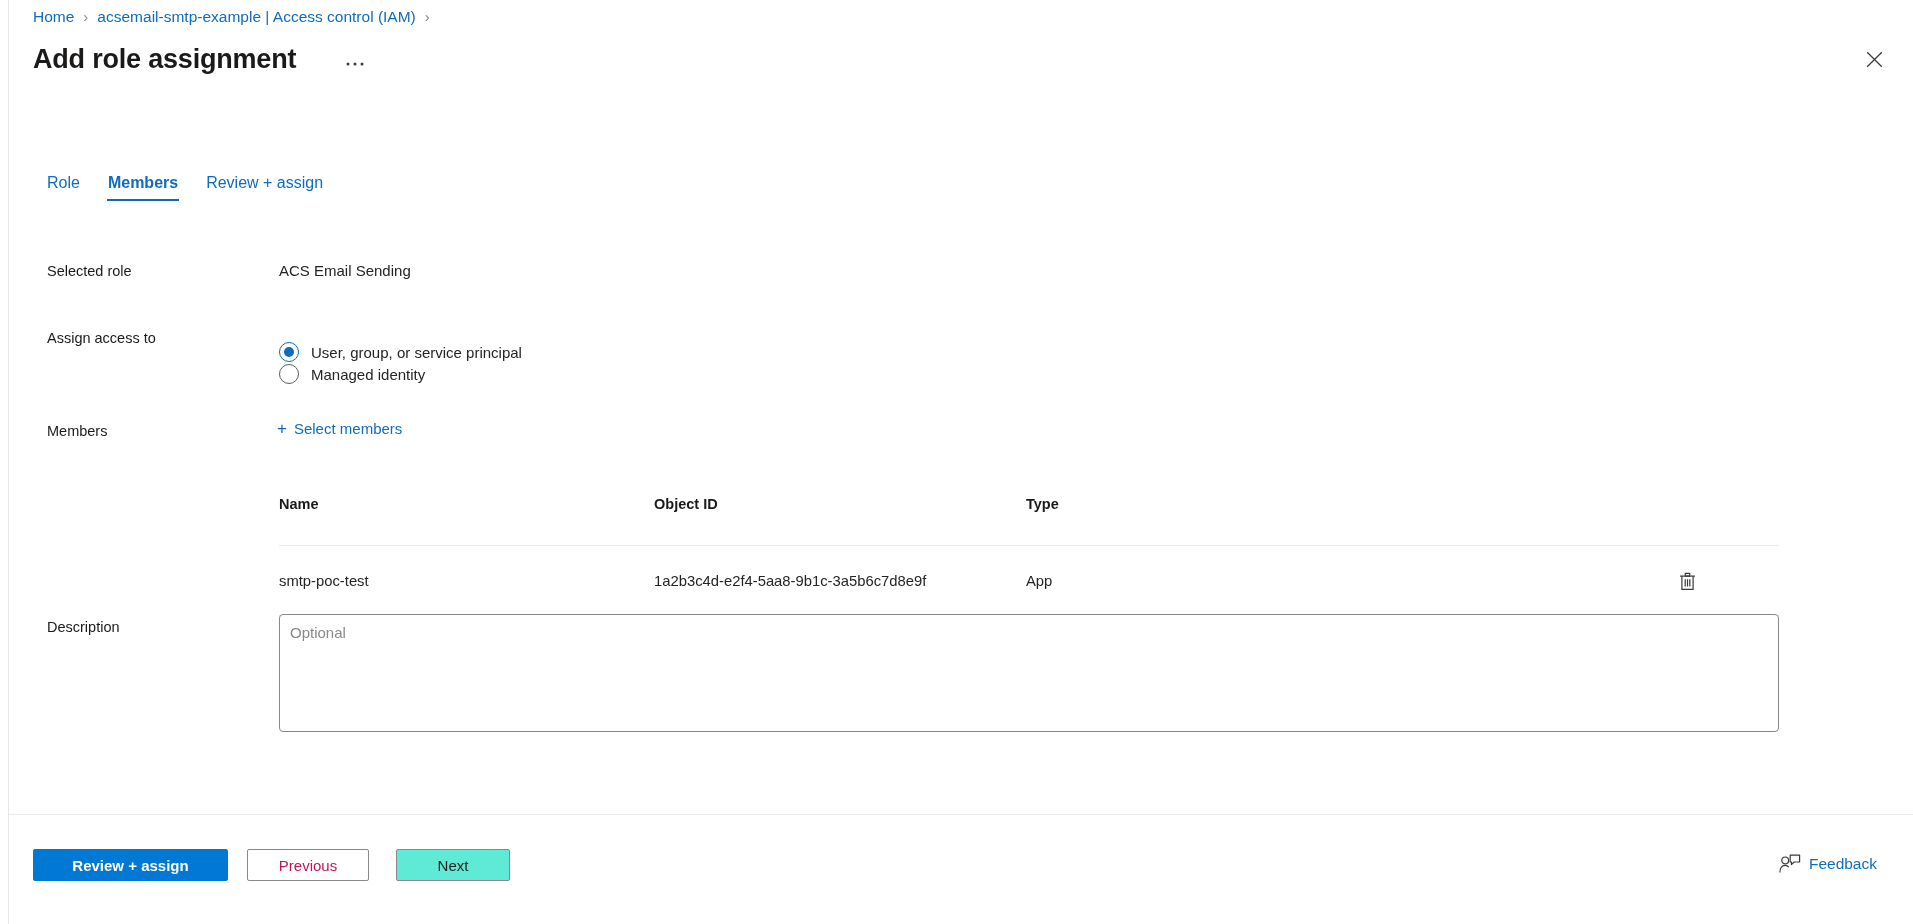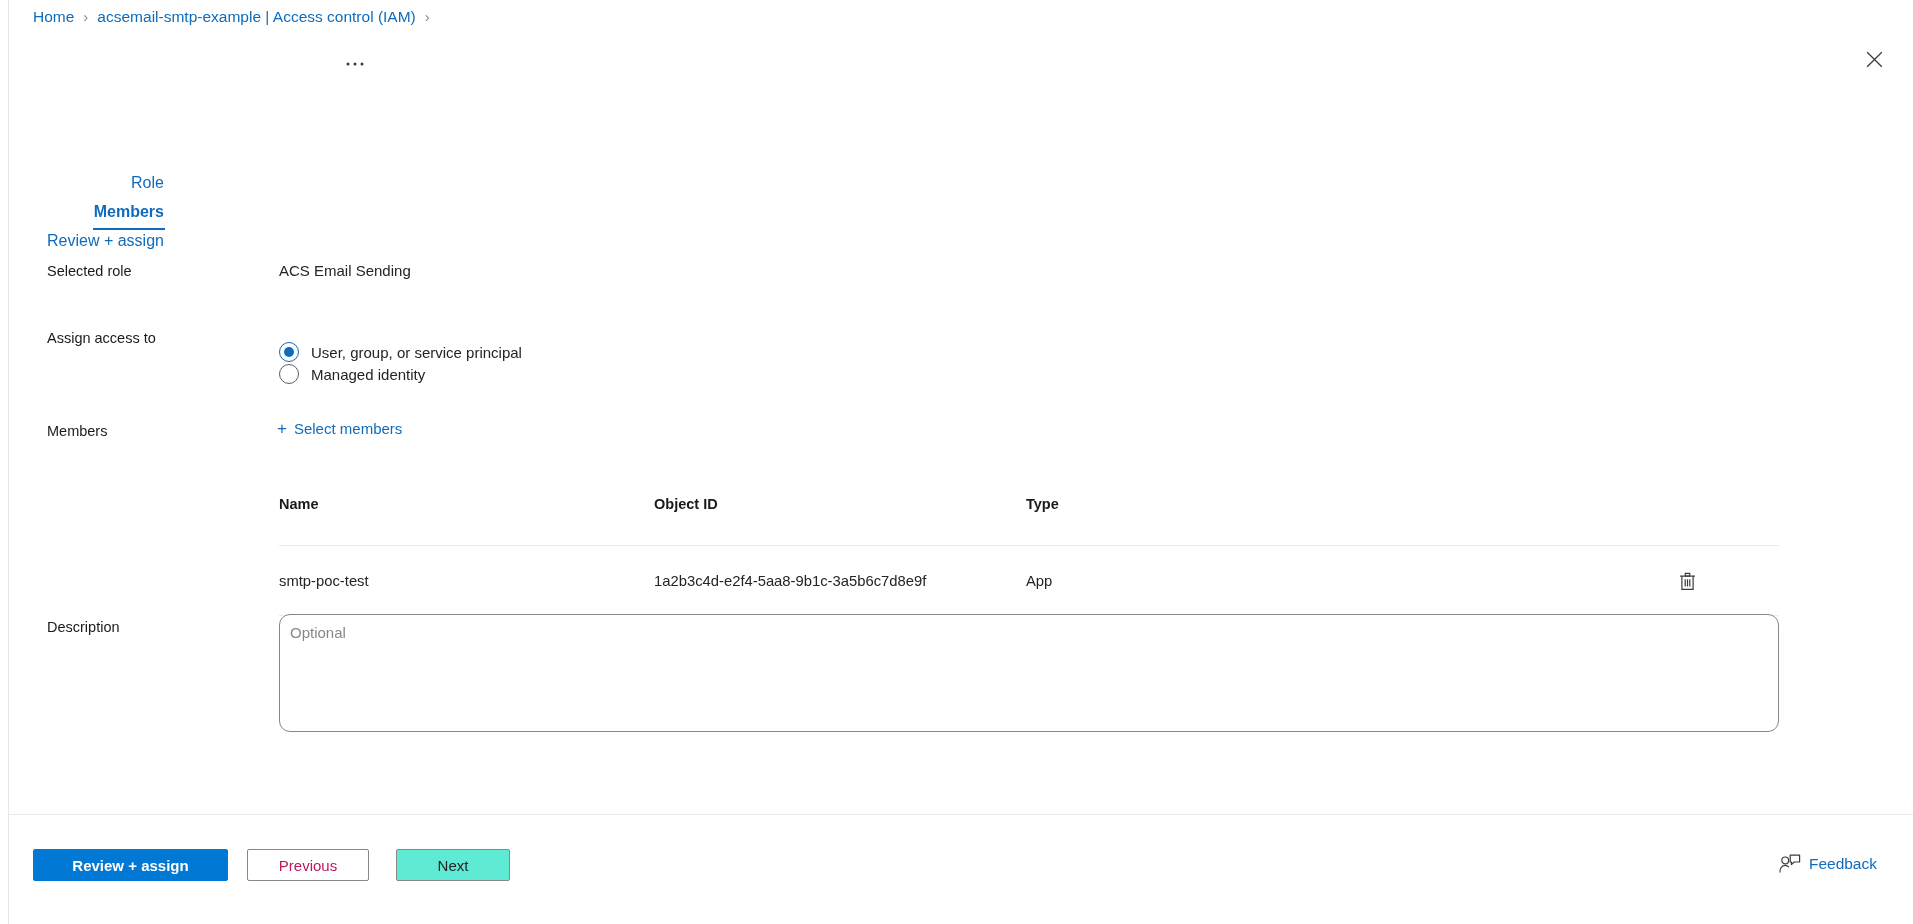--- a/index.html
+++ b/index.html
@@ -72,21 +72,20 @@
     border-radius: 2px;
   }
 
   
   #tabs {
     position: absolute;
     left: 24px; top: 172px;
     display: flex;
     align-items: flex-end;
     gap: 0;
-    flex-direction: column;
   }
   .tab {
     position: relative;
     font-size: 16px;
     color: #0f6cbd;
     padding: 2px 14px 9px 14px;
     cursor: pointer;
     white-space: nowrap;
   }
   .tab.active {
@@ -208,21 +207,21 @@
     border-radius: 2px;
   }
 
   
   #label-description { top: 619px; }
   #description-input {
     position: absolute;
     left: 270px; top: 614px;
     width: 1500px; height: 118px;
     border: 1px solid #8a8886;
-    border-radius: 11px;
+    border-radius: 4px;
     background: #fff;
     font-family: "Liberation Sans", sans-serif;
     font-size: 15px;
     color: #242424;
     padding: 9px 10px;
     resize: none;
     outline: none;
   }
   #description-input::placeholder { color: #8a8886; }
 
@@ -285,20 +284,21 @@
 
 <div id="panel">
 
   <div id="breadcrumb">
     <span class="crumb-link">Home</span>
     <span class="crumb-sep">›</span>
     <span class="crumb-link">acsemail-smtp-example | Access control (IAM)</span>
     <span class="crumb-sep">›</span>
   </div>
 
+  <div id="page-title">Add role assignment</div>
   <div id="title-ellipsis">
     <svg width="18" height="6" viewBox="0 0 18 6">
       <circle cx="2" cy="3" r="1.5" fill="#3b3a39"></circle>
       <circle cx="9" cy="3" r="1.5" fill="#3b3a39"></circle>
       <circle cx="16" cy="3" r="1.5" fill="#3b3a39"></circle>
     </svg>
   </div>
 
   <div id="close-button">
     <svg width="17" height="17" viewBox="0 0 17 17">

